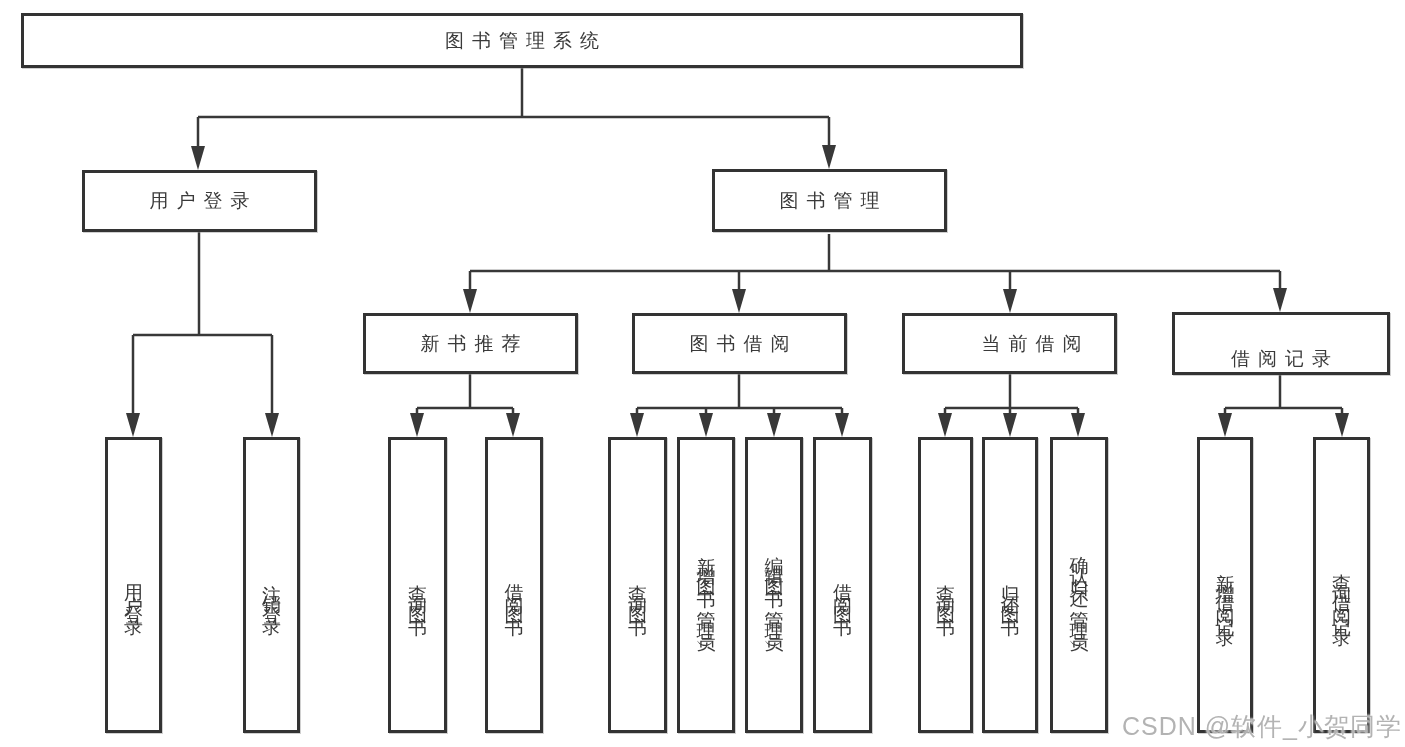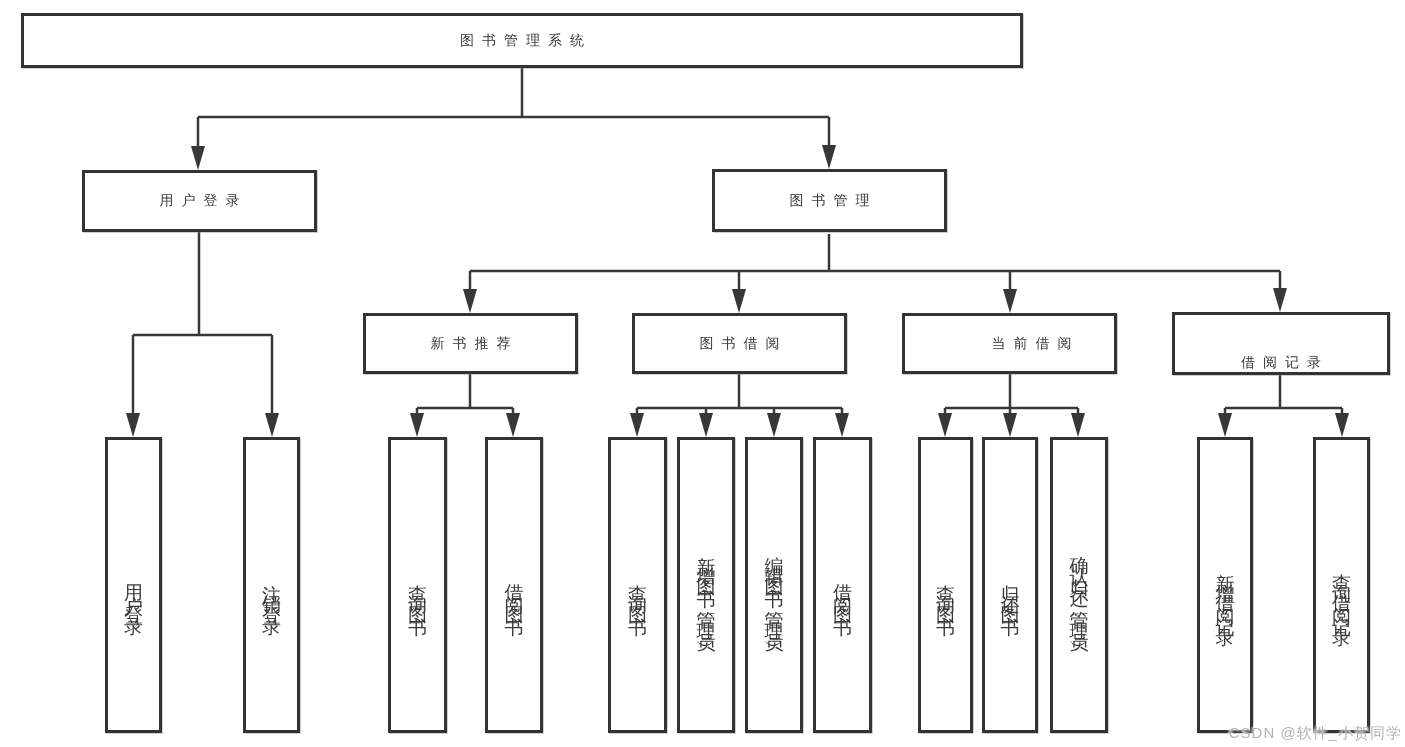--- a/index.html
+++ b/index.html
@@ -13,29 +13,29 @@
   #wires{position:absolute;left:0;top:0;width:100%;height:100%;z-index:0;}
   .wire{stroke:var(--line);stroke-width:2.5;fill:none;}
   .arrow{fill:var(--line);stroke:none;}
   .node{
     position:absolute;box-sizing:border-box;background:#fff;
     border:3px solid var(--border);z-index:1;
     display:flex;align-items:center;justify-content:center;
     color:var(--text);box-shadow:1px 1px 0 rgba(150,150,150,.45);
   }
   .node.h span{
-    font-size:14px;letter-spacing:8px;padding-left:8px;white-space:nowrap;
+    font-size:19px;letter-spacing:8px;padding-left:8px;white-space:nowrap;
   }
   .node.v span{
     writing-mode:vertical-rl;text-orientation:mixed;
     font-size:19px;letter-spacing:11px;padding-top:11px;white-space:nowrap;
   }
   #watermark{
     position:absolute;right:3px;bottom:4px;z-index:2;
-    font-size:15px;letter-spacing:1px;color:var(--wm);
+    font-size:25px;letter-spacing:1px;color:var(--wm);
     text-shadow:1px 1px 2px rgba(255,255,255,.85),-1px -1px 2px rgba(255,255,255,.85);
   }
 </style>
 </head>
 <body>
 
 <div id="canvas">
   <svg id="wires" xmlns="http://www.w3.org/2000/svg">
       <line x1="522" y1="68" x2="522" y2="117" class="wire"></line>
       <line x1="198" y1="117" x2="829" y2="117" class="wire"></line>

